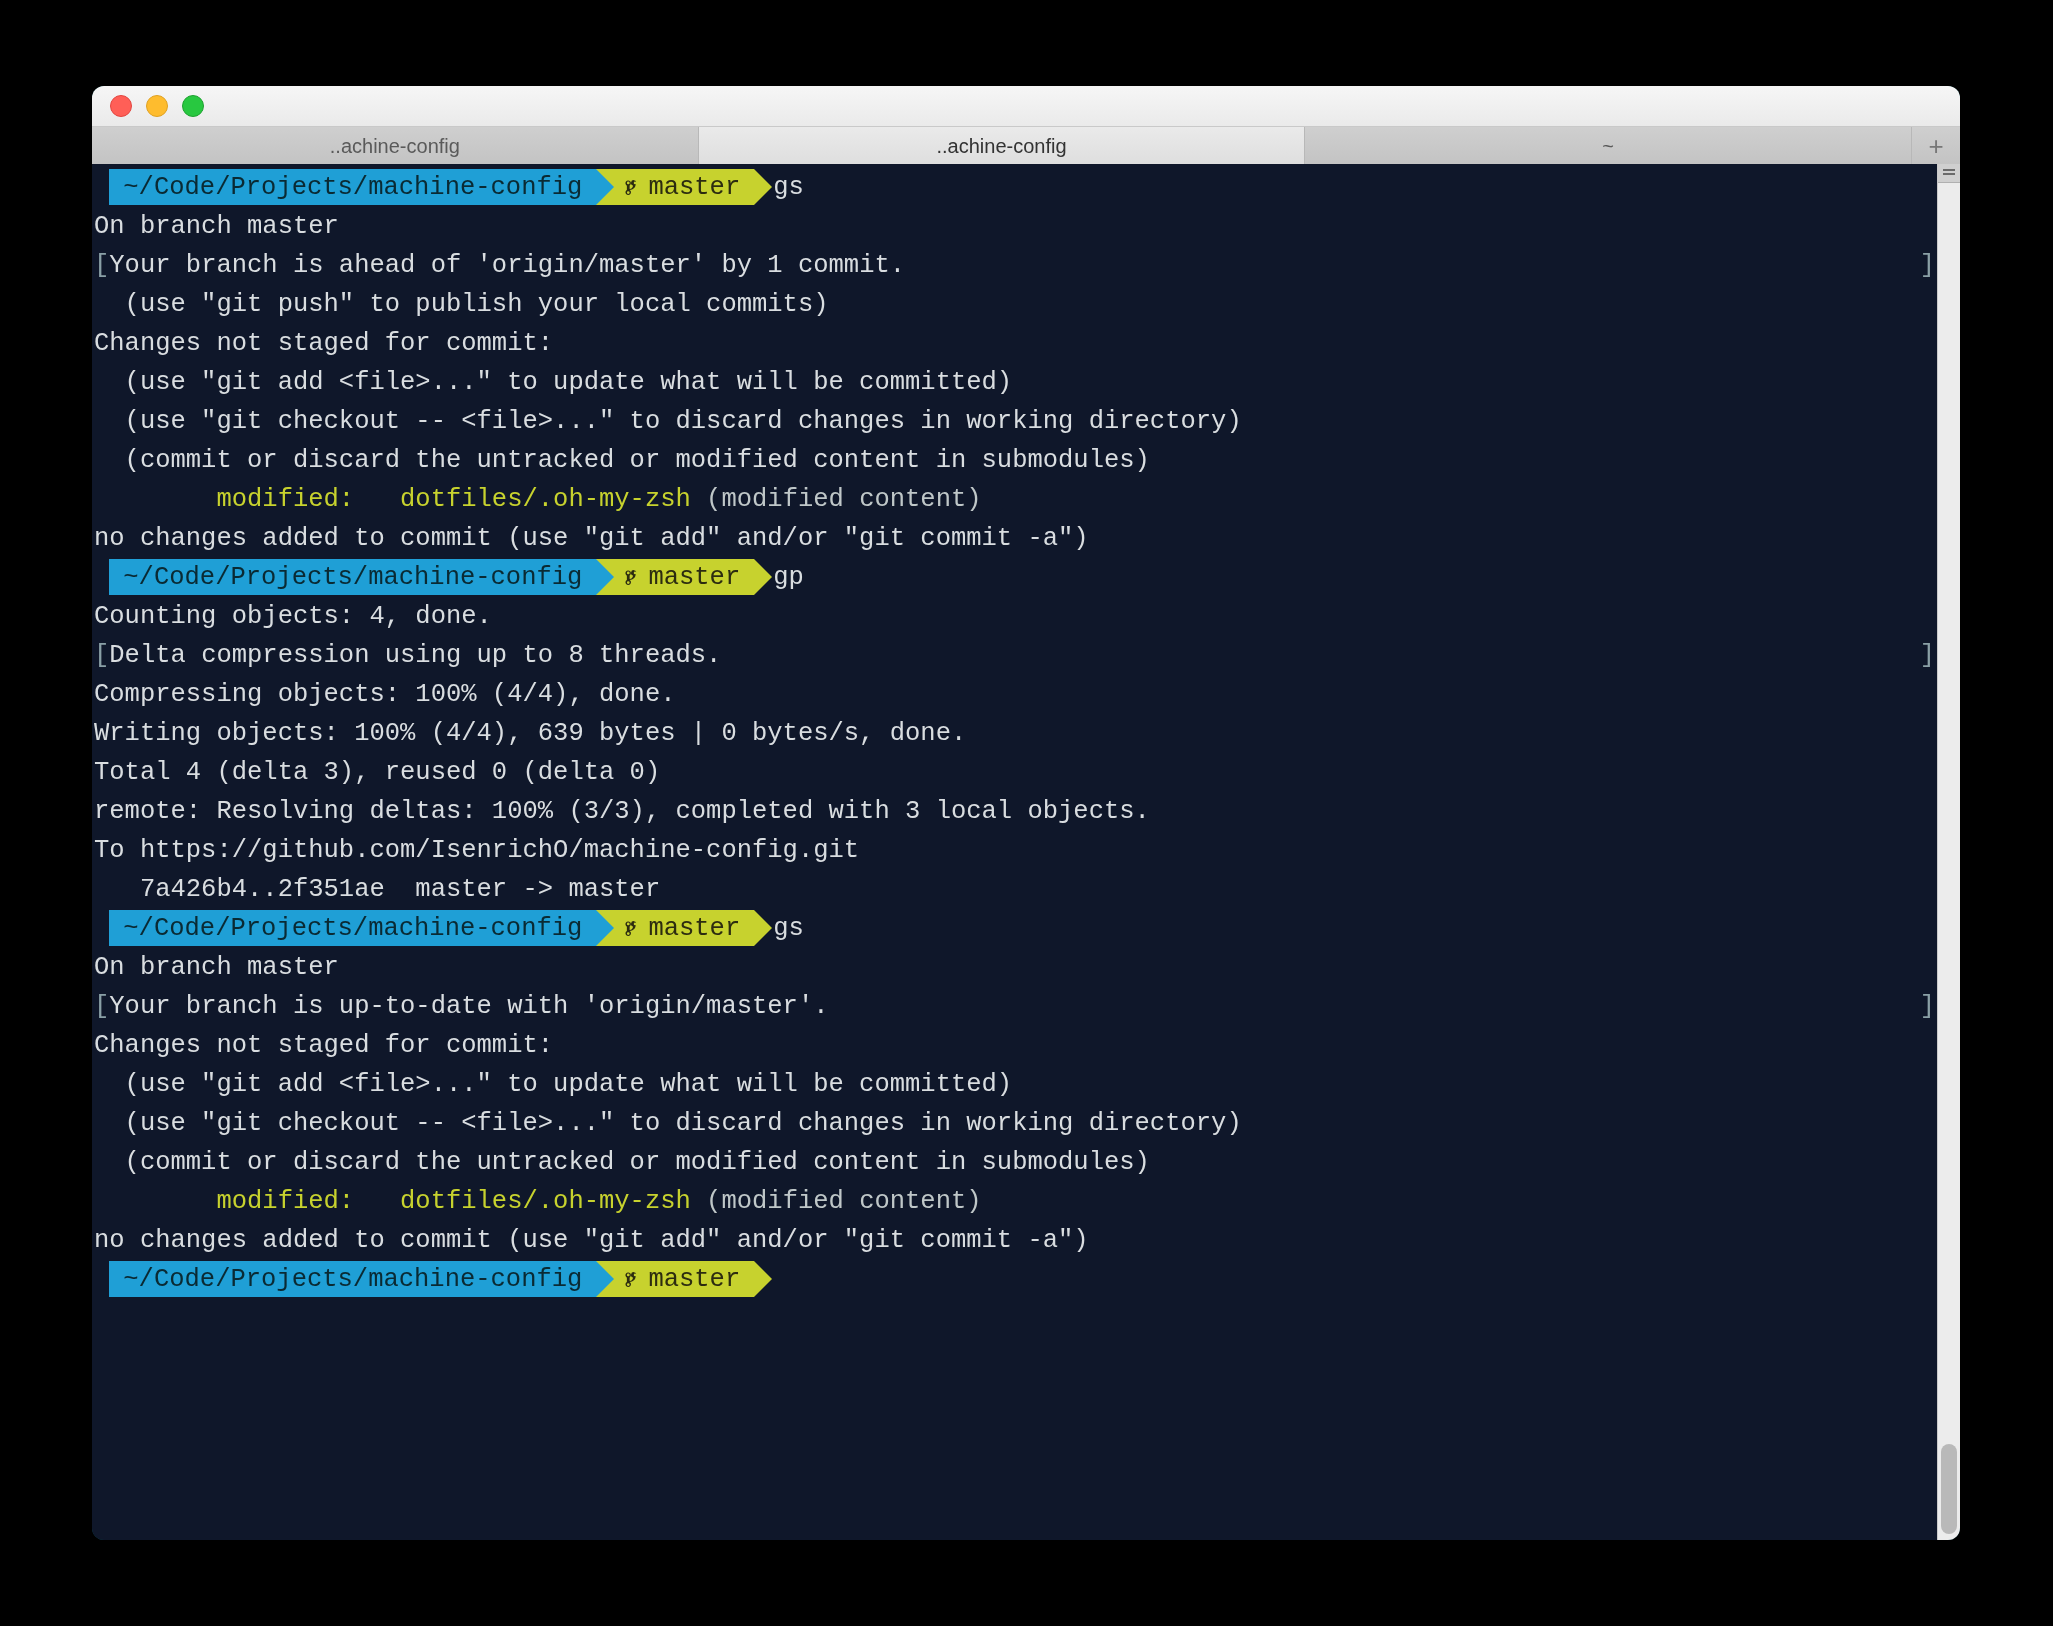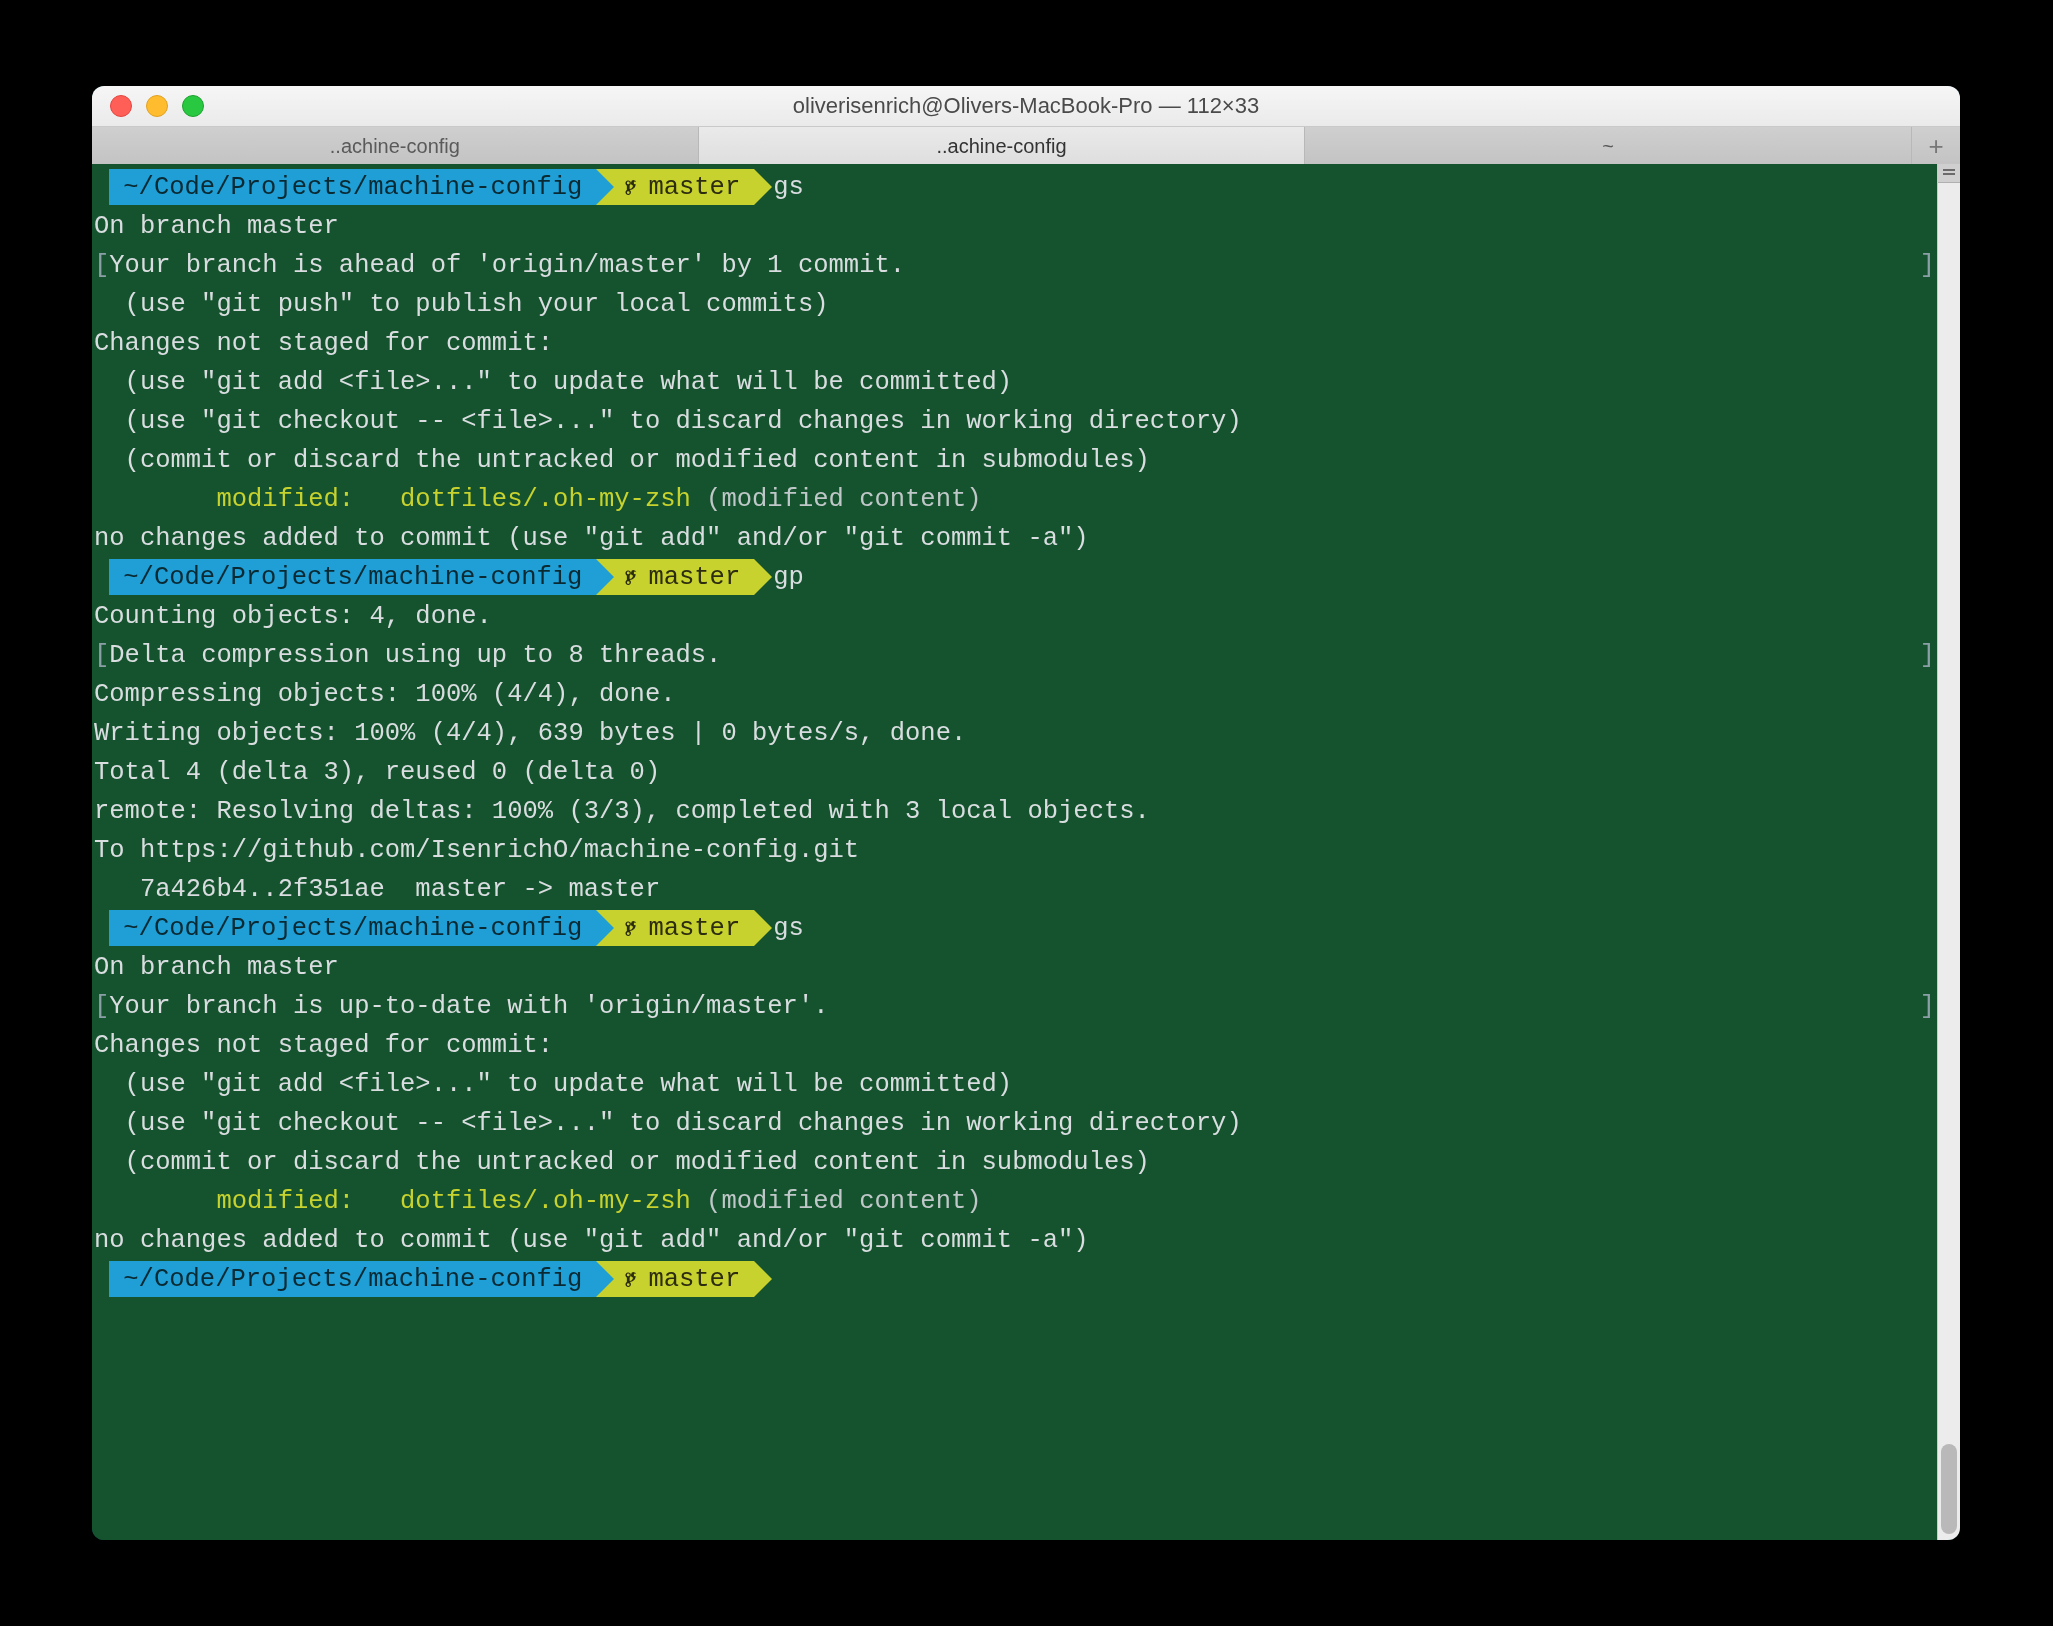--- a/index.html
+++ b/index.html
@@ -10,21 +10,21 @@
 .dot{width:20px;height:20px;border-radius:50%}
 .dot.red{background:#ff5f57;border:1px solid #e24640}
 .dot.yellow{background:#febc2e;border:1px solid #dfa123}
 .dot.green{background:#28c840;border:1px solid #1fa131}
 .title{position:absolute;left:0;right:0;text-align:center;font-size:22px;color:#4a4a4a;pointer-events:none}
 .tabbar{height:38px;background:#c4b5fd;display:flex;border-bottom:1px solid #b8b8b8}
 .tab{flex:1;display:flex;align-items:center;justify-content:center;font-size:20px;color:#5a5a5a;border-right:1px solid #b8b8b8;background:linear-gradient(#cfcfcf,#c3c3c3)}
 .tab.active{background:linear-gradient(#eaeaea,#dedede);color:#333}
 .newtab{width:48px;display:flex;align-items:center;justify-content:center;font-size:26px;color:#777;background:linear-gradient(#cfcfcf,#c3c3c3)}
 .termwrap{position:absolute;top:78px;bottom:0;left:0;right:0;display:flex}
-.term{flex:1;background:#14532d;padding:4px 2px 4px 2px;overflow:hidden}
+.term{flex:1;background:#0f172a;padding:4px 2px 4px 2px;overflow:hidden}
 .scrollbar{width:22px;background:#ececec;position:relative;border-left:1px solid #c9c9c9}
 .thumb{position:absolute;left:3px;right:3px;bottom:6px;height:90px;border-radius:8px;background:#b9b9b9}
 .toggle{position:absolute;top:0;right:0;width:22px;height:18px;background:#cfcfcf;border-bottom:1px solid #b0b0b0;display:flex;align-items:center;justify-content:center}
 .toggle::after{content:"";width:12px;height:8px;background:repeating-linear-gradient(#6a6a6a 0 2px,transparent 2px 4px)}
 pre.content{margin:0;white-space:pre;font-family:Menlo,Consolas,"Liberation Mono",monospace;font-size:25.5px;line-height:39px;color:#d9dde0}
 .line{display:block}
 .pseg{display:inline-flex;align-items:center;height:36px;vertical-align:middle}
 .seg{display:inline-flex;align-items:center;height:36px;padding:0 14px;font-weight:400}
 .seg.path{background:#1f9fd6;color:#0a2a33}
 .seg.branch{background:#c7d22e;color:#2c2c10}
@@ -43,21 +43,20 @@
 <body>
 <div class="stage">
 <div class="window">
 
 <div class="titlebar">
   <div class="traffic">
     <div class="dot red"></div>
     <div class="dot yellow"></div>
     <div class="dot green"></div>
   </div>
-  <div class="title">oliverisenrich@Olivers-MacBook-Pro — 112×33</div>
 </div>
 
 <div class="tabbar">
   <div class="tab">..achine-config</div>
   <div class="tab active">..achine-config</div>
   <div class="tab">~</div>
   <div class="newtab">+</div>
 </div>
 
 <div class="termwrap">

